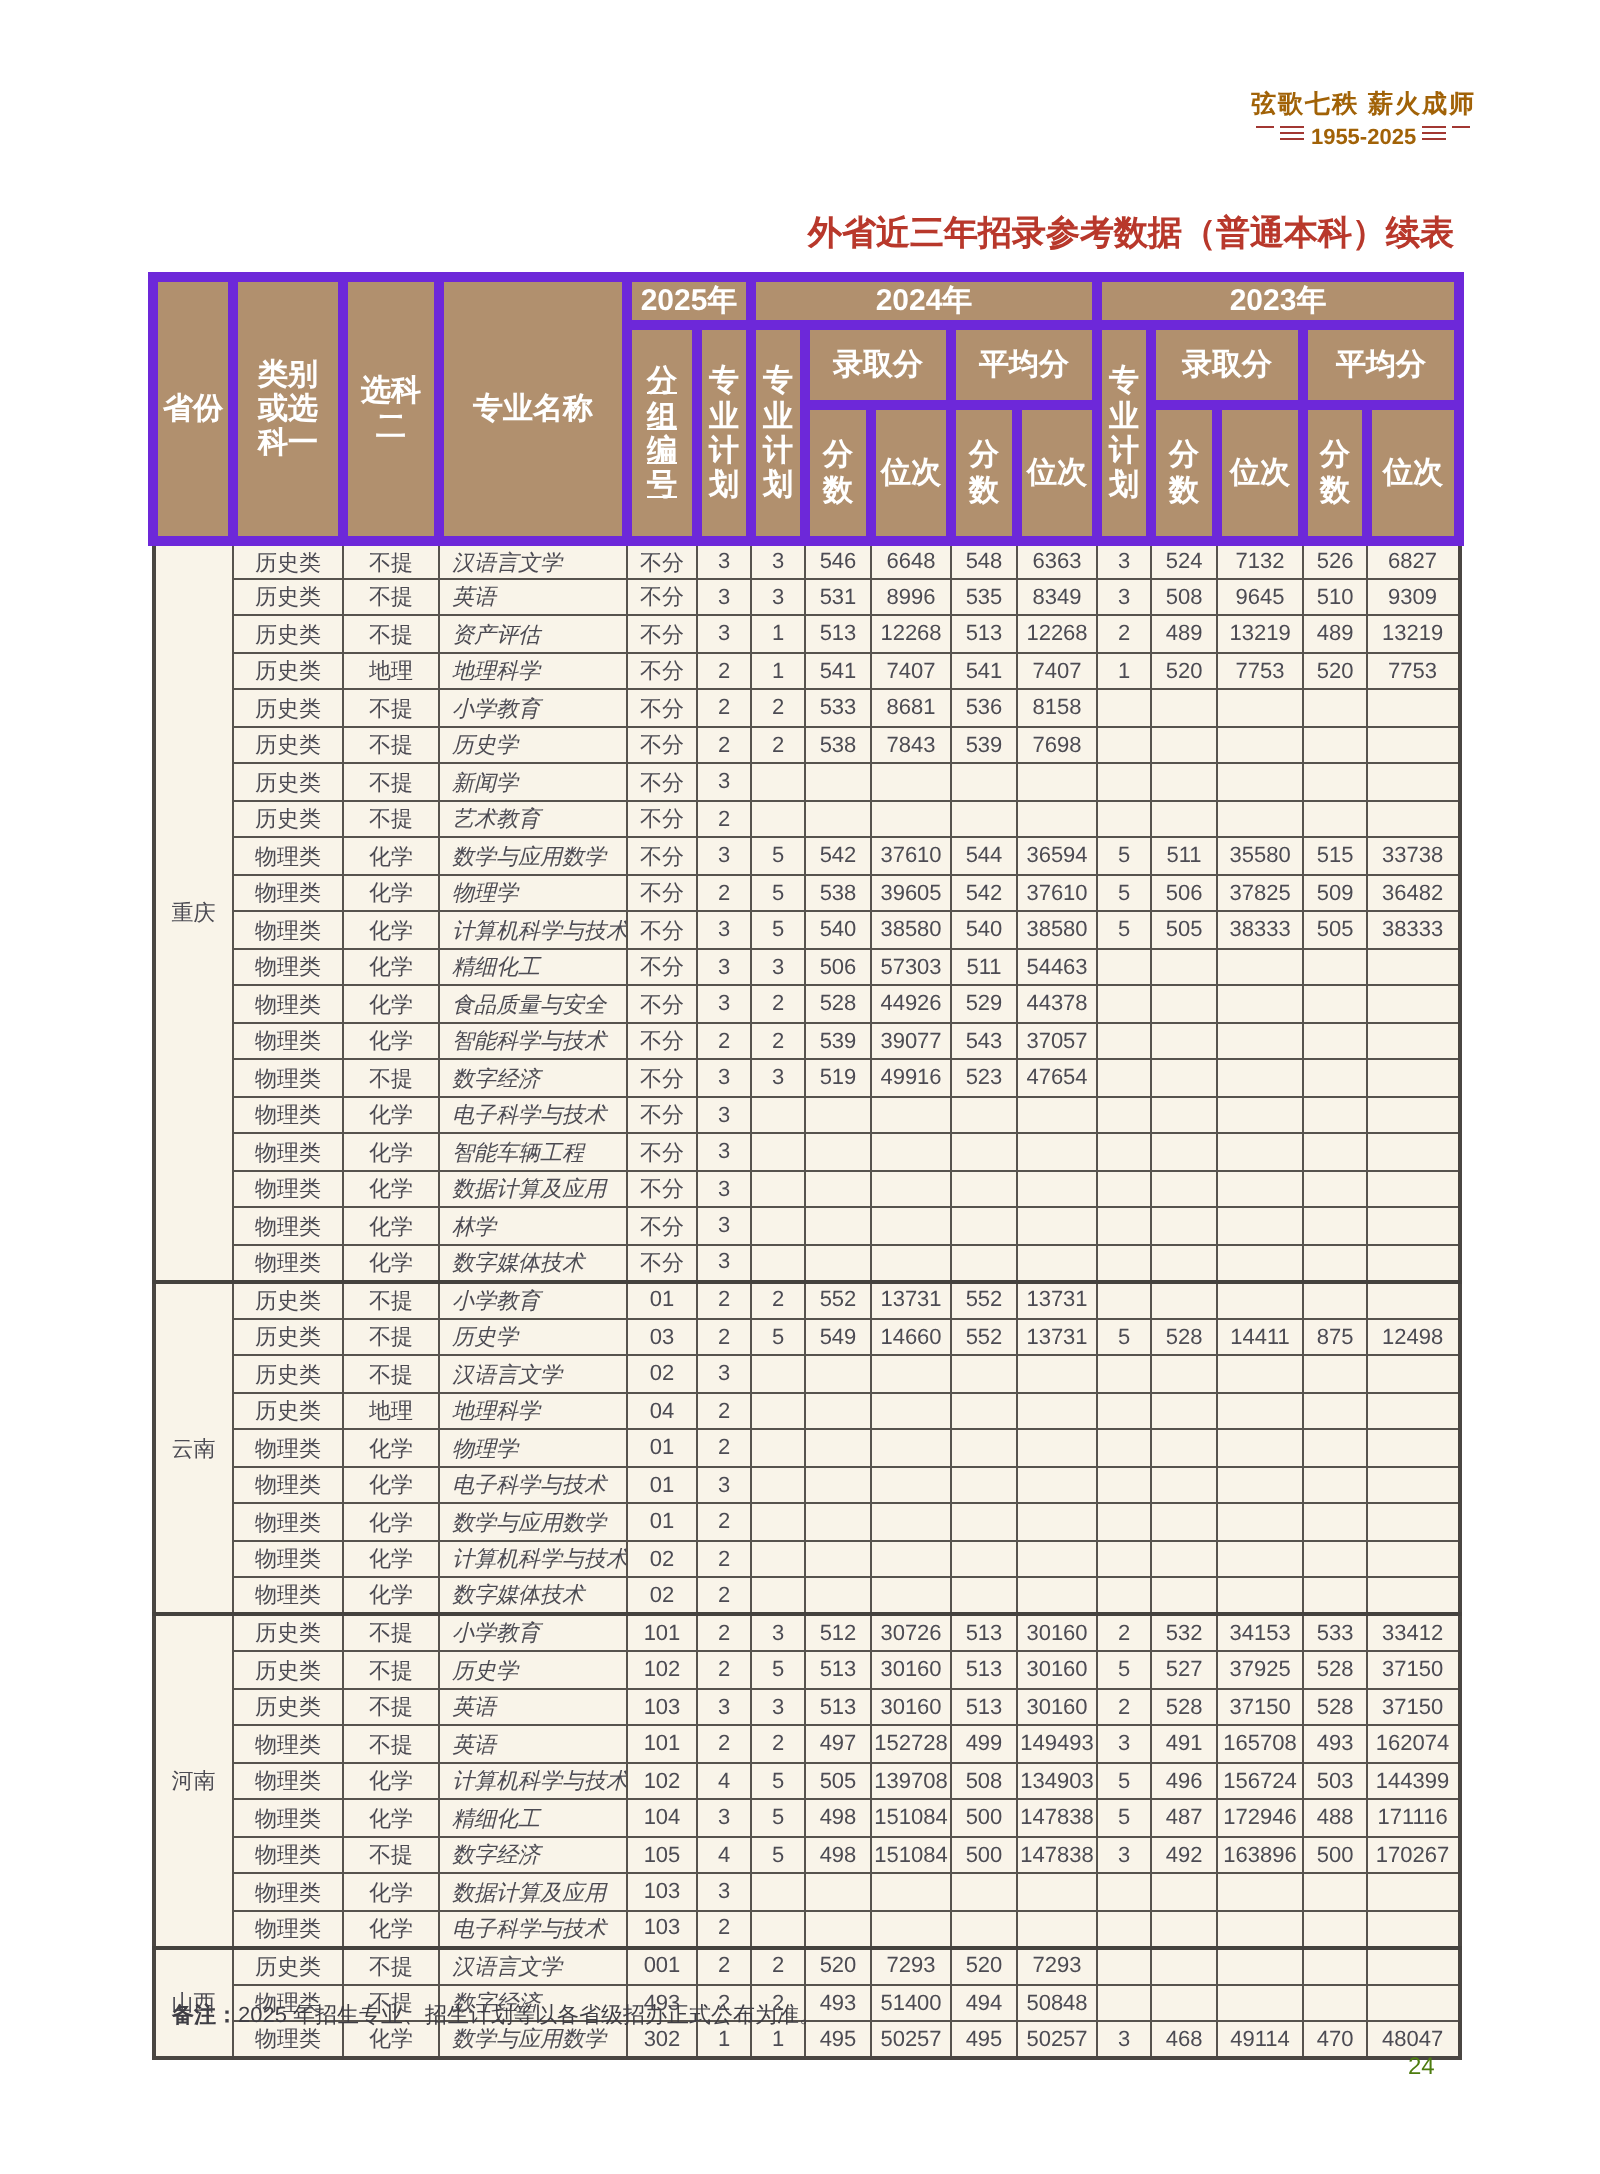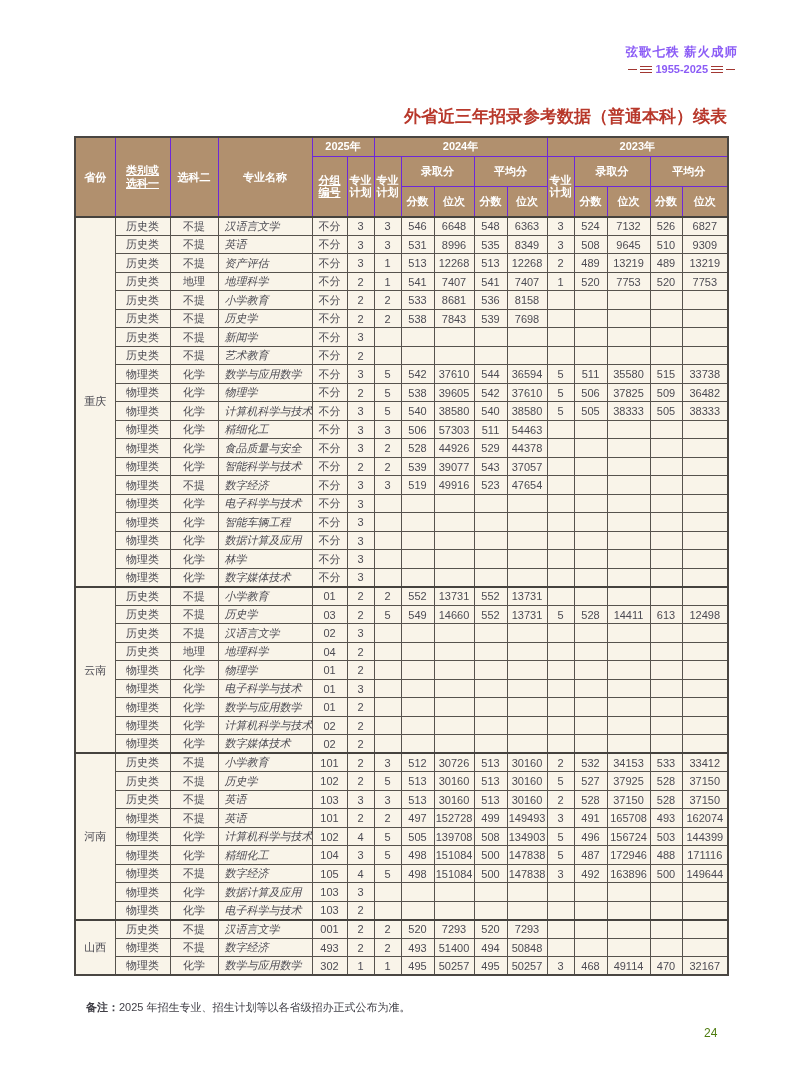--- a/index.html
+++ b/index.html
@@ -12,32 +12,32 @@
     background: #ffffff;
     overflow: hidden;
   }
 
   
   .logo {
     position: absolute;
     top: 44px;
     right: 62px;
     text-align: center;
-    color: #8b5cf6;
+    color: #a16207;
   }
   .logo-line1 {
     font-size: 12.5px;
     font-weight: bold;
     letter-spacing: 1px;
     white-space: nowrap;
   }
   .logo-line2 {
     margin-top: 2px;
     display: flex;
-    align-items: center;
+    align-items: flex-start;
     justify-content: center;
     gap: 3px;
     font-size: 11px;
     font-weight: bold;
   }
   .deco-dash { width: 9px; height: 1px; background: #a23732; }
   .deco-tri {
     width: 12px; height: 7px;
     background: repeating-linear-gradient(to bottom, #a23732 0 1px, transparent 1px 3px);
   }
@@ -60,32 +60,32 @@
     left: 74px;
     top: 136px;
     width: 653px;
     border-collapse: collapse;
     table-layout: fixed;
     border: 2px solid #4a4642;
   }
   table.adm thead th {
     background: #b1906e;
     color: #ffffff;
-    font-size: 11px;
+    font-size: 15px;
     font-weight: bold;
     text-align: center;
     vertical-align: middle;
-    border: 1px solid #6d28d9;
+    border: 5px solid #6d28d9;
     height: 19px;
     line-height: 1.15;
     word-break: break-all;
     padding: 1px 0;
   }
   table.adm thead tr { height: 19px; }
-  table.adm thead th.hd-cat   { padding: 0 9px; text-decoration: underline; }
+  table.adm thead th.hd-cat   { padding: 0 9px; }
   table.adm thead th.hd-group { padding: 17px 5px; text-decoration: underline; }
   table.adm thead th.hd-plan  { padding: 0 2px; }
   table.adm tbody td {
     background: #f9f4e9;
     border: 1px solid #57534e;
     font-size: 11px;
     color: #4c4b53;
     text-align: center;
     vertical-align: middle;
     height: 18.5px;
@@ -557,21 +557,21 @@
           <td>03</td>
           <td>2</td>
           <td>5</td>
           <td>549</td>
           <td>14660</td>
           <td>552</td>
           <td>13731</td>
           <td>5</td>
           <td>528</td>
           <td>14411</td>
-          <td>613</td>
+          <td>875</td>
           <td>12498</td>
         </tr>
         <tr>
           <td>历史类</td>
           <td>不提</td>
           <td class="major">汉语言文学</td>
           <td>02</td>
           <td>3</td>
           <td></td>
           <td></td>
@@ -797,21 +797,21 @@
           <td>4</td>
           <td>5</td>
           <td>498</td>
           <td>151084</td>
           <td>500</td>
           <td>147838</td>
           <td>3</td>
           <td>492</td>
           <td>163896</td>
           <td>500</td>
-          <td>149644</td>
+          <td>170267</td>
         </tr>
         <tr>
           <td>物理类</td>
           <td>化学</td>
           <td class="major">数据计算及应用</td>
           <td>103</td>
           <td>3</td>
           <td></td>
           <td></td>
           <td></td>
@@ -883,21 +883,21 @@
           <td>1</td>
           <td>1</td>
           <td>495</td>
           <td>50257</td>
           <td>495</td>
           <td>50257</td>
           <td>3</td>
           <td>468</td>
           <td>49114</td>
           <td>470</td>
-          <td>32167</td>
+          <td>48047</td>
         </tr>
       </tbody>
   </table>
 
   <div class="note">
     <span class="note-label">备注：</span><span>2025 年招生专业、招生计划等以各省级招办正式公布为准。</span>
   </div>
 
   <div class="page-number">24</div>
 

